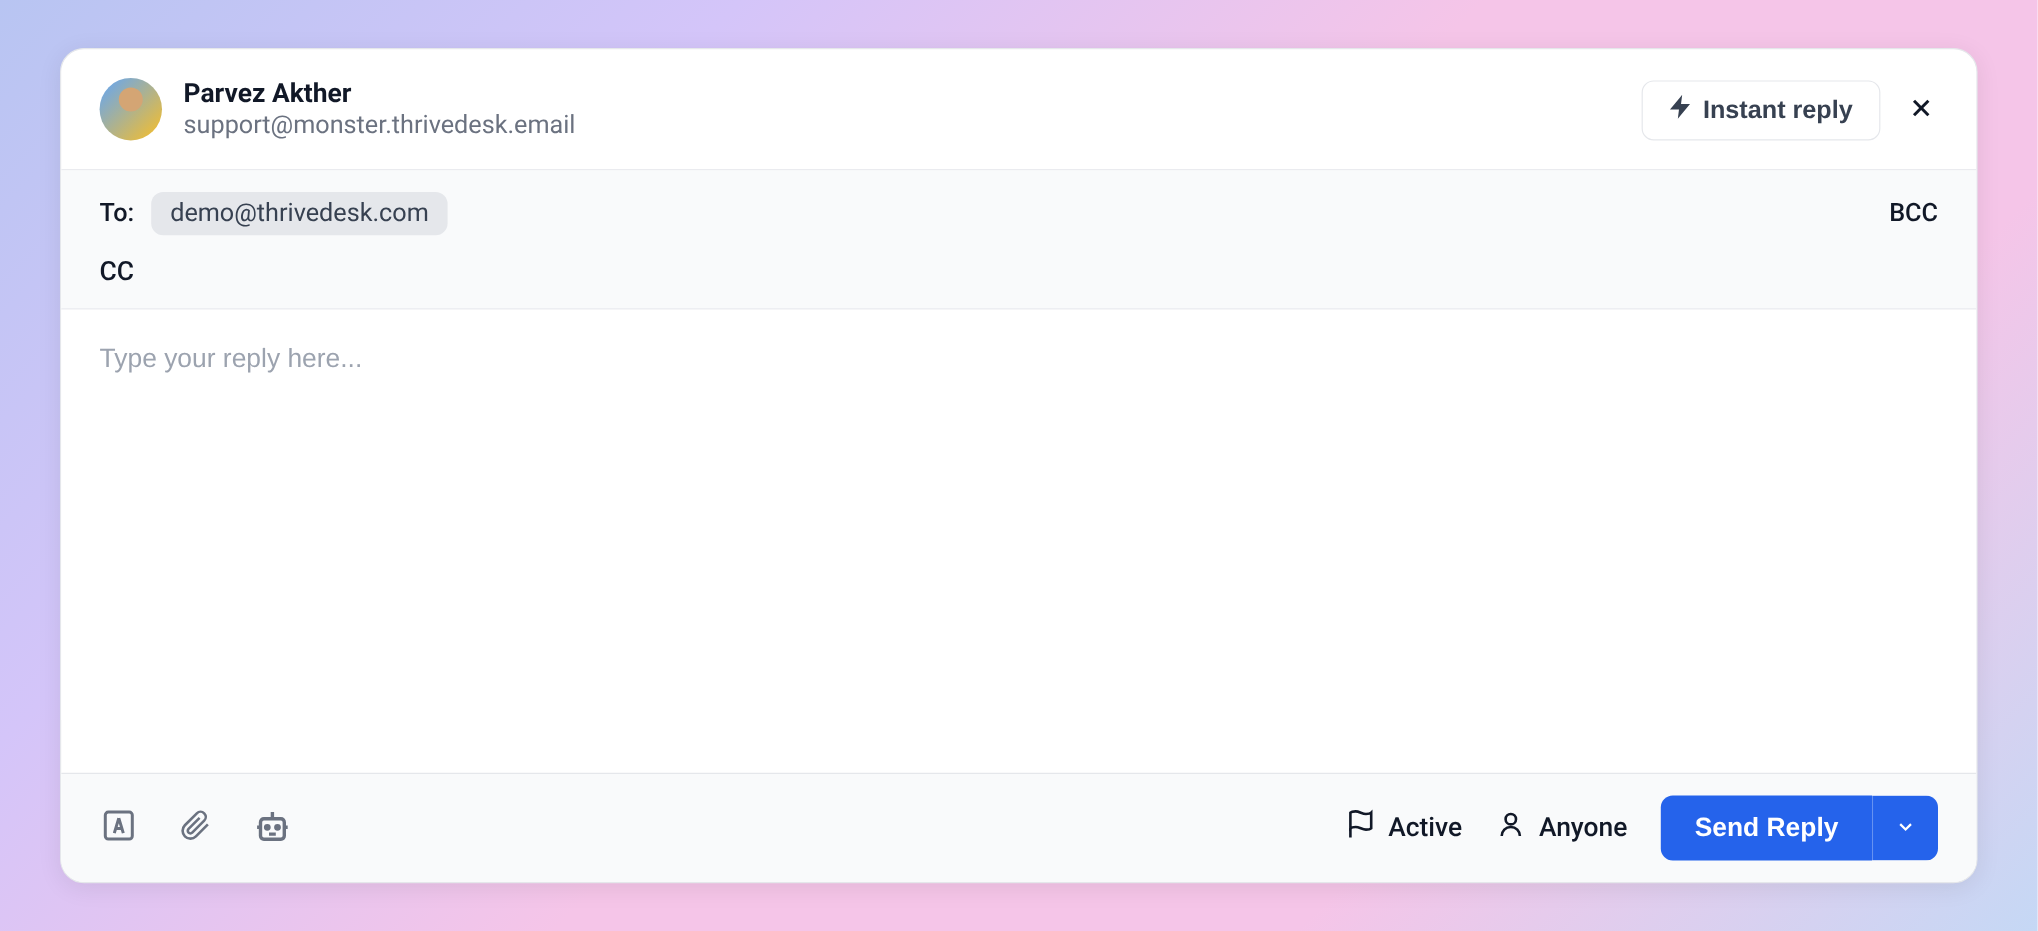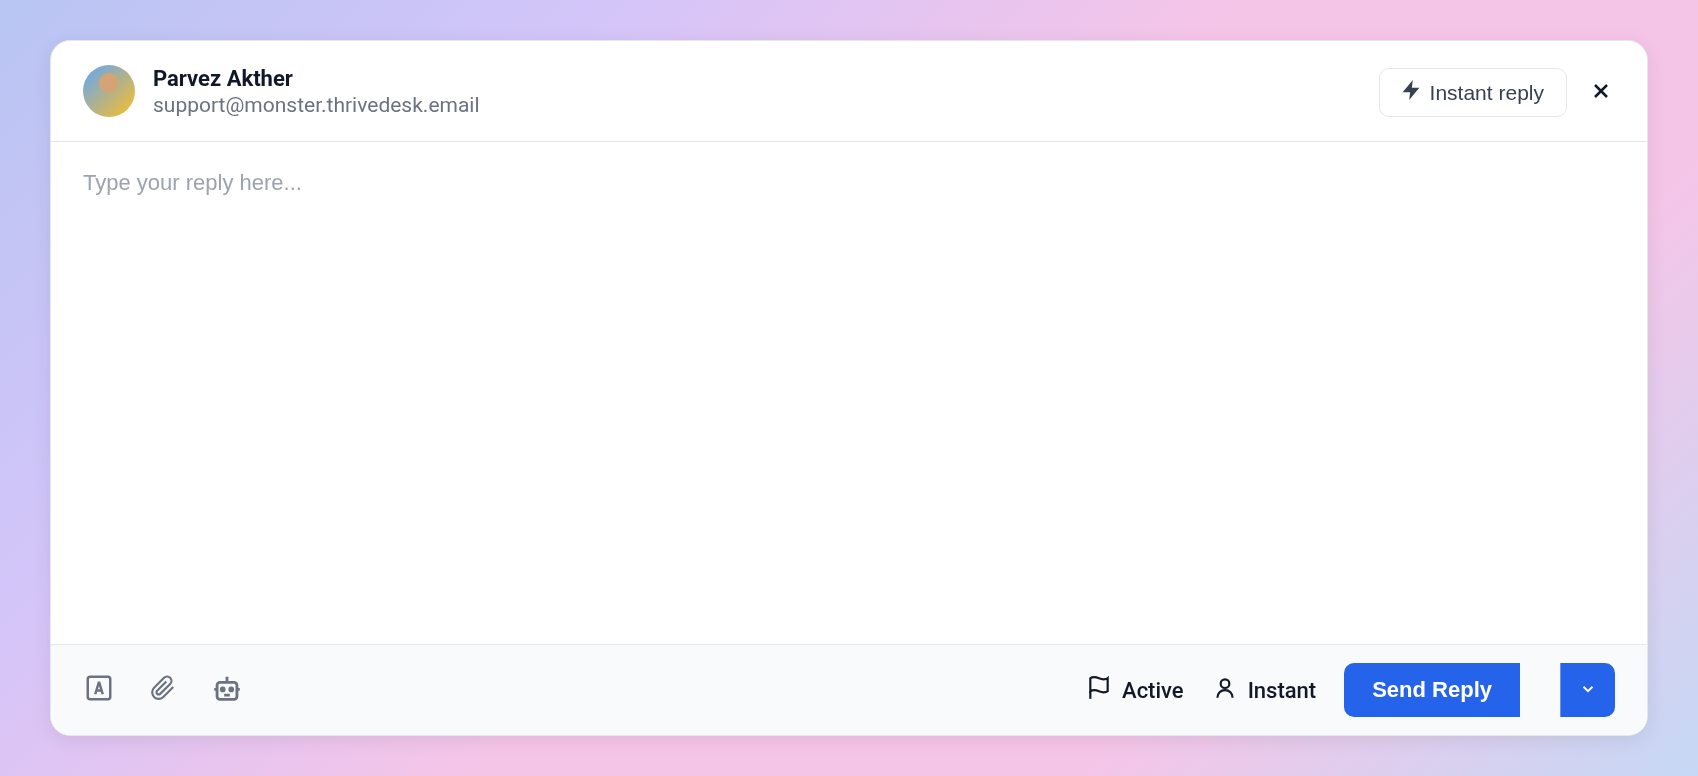--- a/index.html
+++ b/index.html
@@ -73,21 +73,21 @@
     }
     .instant-reply-btn {
       display: flex;
       align-items: center;
       gap: 10px;
       padding: 10px 22px;
       border: 1px solid #e5e7eb;
       border-radius: 10px;
       background: #fff;
       font-size: 21px;
-      font-weight: 400;
+      font-weight: 700;
       color: #374151;
       cursor: pointer;
     }
     .close-btn {
       width: 28px;
       height: 28px;
       display: flex;
       align-items: center;
       justify-content: center;
       cursor: pointer;
@@ -179,21 +179,20 @@
       display: flex;
       align-items: center;
       gap: 10px;
       font-size: 22px;
       color: #111827;
       font-weight: 500;
       cursor: pointer;
     }
     .send-group {
       display: flex;
-      gap: 40px;
     }
     .send-btn {
       background: #2563eb;
       color: #fff;
       font-size: 22px;
       font-weight: 600;
       padding: 14px 28px;
       border: none;
       border-radius: 10px 0 0 10px;
       cursor: pointer;
@@ -235,20 +234,30 @@
         <span>
           <svg width="24" height="24" viewBox="0 0 24 24" fill="none" stroke="currentColor" stroke-width="2.5">
             <line x1="18" y1="6" x2="6" y2="18"></line>
             <line x1="6" y1="6" x2="18" y2="18"></line>
           </svg>
         </span>
       </div>
     </div>
   </div>
 
+  <div class="recipients">
+    <div class="to-row">
+      <span class="to-label">To:</span>
+      <span class="email-chip">demo@thrivedesk.com</span>
+      <span class="bcc-btn">BCC</span>
+    </div>
+    <div>
+      <span class="cc-btn">CC</span>
+    </div>
+  </div>
 
   <div class="body-area">
     <textarea class="body-textarea" placeholder="Type your reply here..." style=""></textarea>
   </div>
 
   <div class="footer">
     <div class="footer-left">
       <div class="footer-icon">
         <span>
           <svg width="30" height="30" viewBox="0 0 24 24" fill="none" stroke="currentColor" stroke-width="2">
@@ -288,21 +297,21 @@
         </span>
         <span>Active</span>
       </div>
       <div class="status-btn">
         <span>
           <svg width="26" height="26" viewBox="0 0 24 24" fill="none" stroke="currentColor" stroke-width="2">
             <circle cx="12" cy="8" r="4"></circle>
             <path d="M5 21c0-4 3-7 7-7s7 3 7 7"></path>
           </svg>
         </span>
-        <span>Instant</span>
+        <span>Anyone</span>
       </div>
       <div class="send-group">
         <button class="send-btn">Send Reply</button>
         <button class="send-dropdown">
           <span>
             <svg width="18" height="18" viewBox="0 0 24 24" fill="none" stroke="currentColor" stroke-width="2.5">
               <polyline points="6 9 12 15 18 9"></polyline>
             </svg>
           </span>
         </button>

